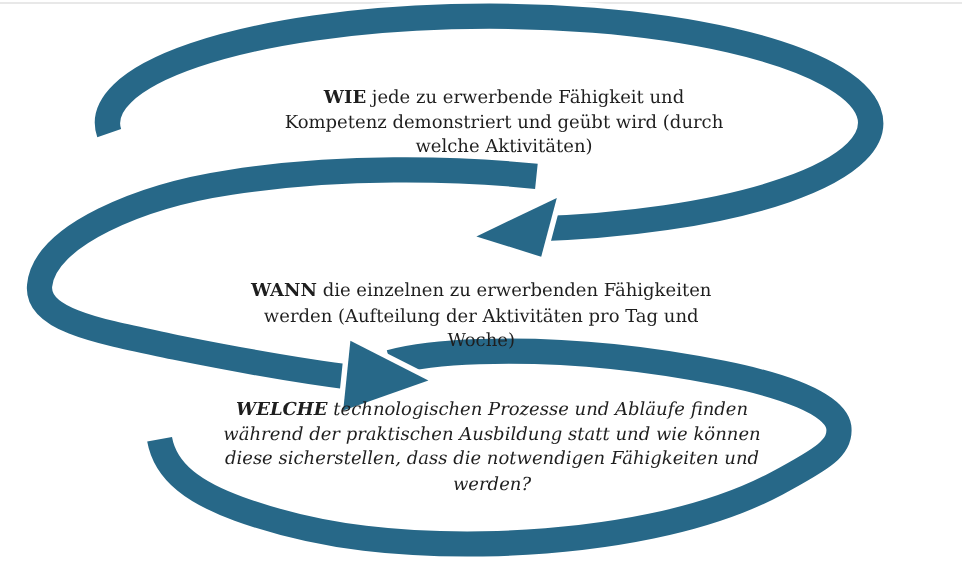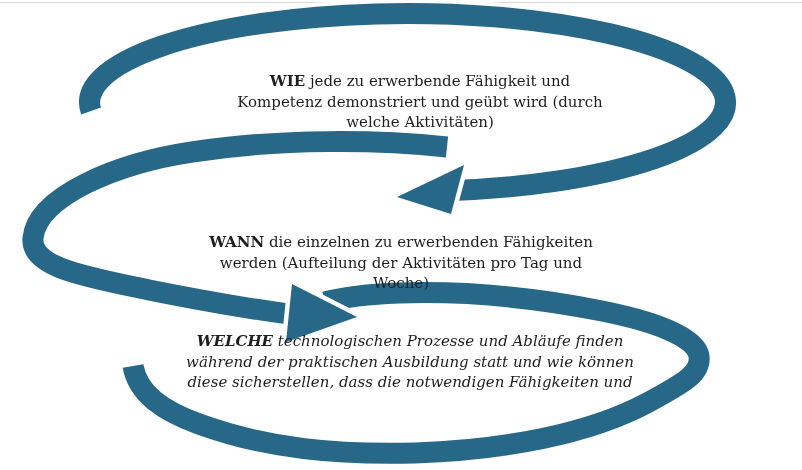--- a/index.html
+++ b/index.html
@@ -64,15 +64,16 @@
   <div class="label" style="left:101px;top:202px;margin-top:30px;">
     <div class="ln"><b>WANN</b><span> die einzelnen zu erwerbenden Fähigkeiten</span></div>
     <div class="ln">werden (Aufteilung der Aktivitäten pro Tag und</div>
     <div class="ln">Woche)</div>
   </div>
 
   <div class="label" style="left:110px;top:331px;font-style:italic;">
     <div class="ln"><b>WELCHE</b><span> technologischen Prozesse und Abläufe finden</span></div>
     <div class="ln">während der praktischen Ausbildung statt und wie können</div>
     <div class="ln">diese sicherstellen, dass die notwendigen Fähigkeiten und</div>
+    <div class="ln">werden?</div>
   </div>
 
 </div>
 
 </body></html>

